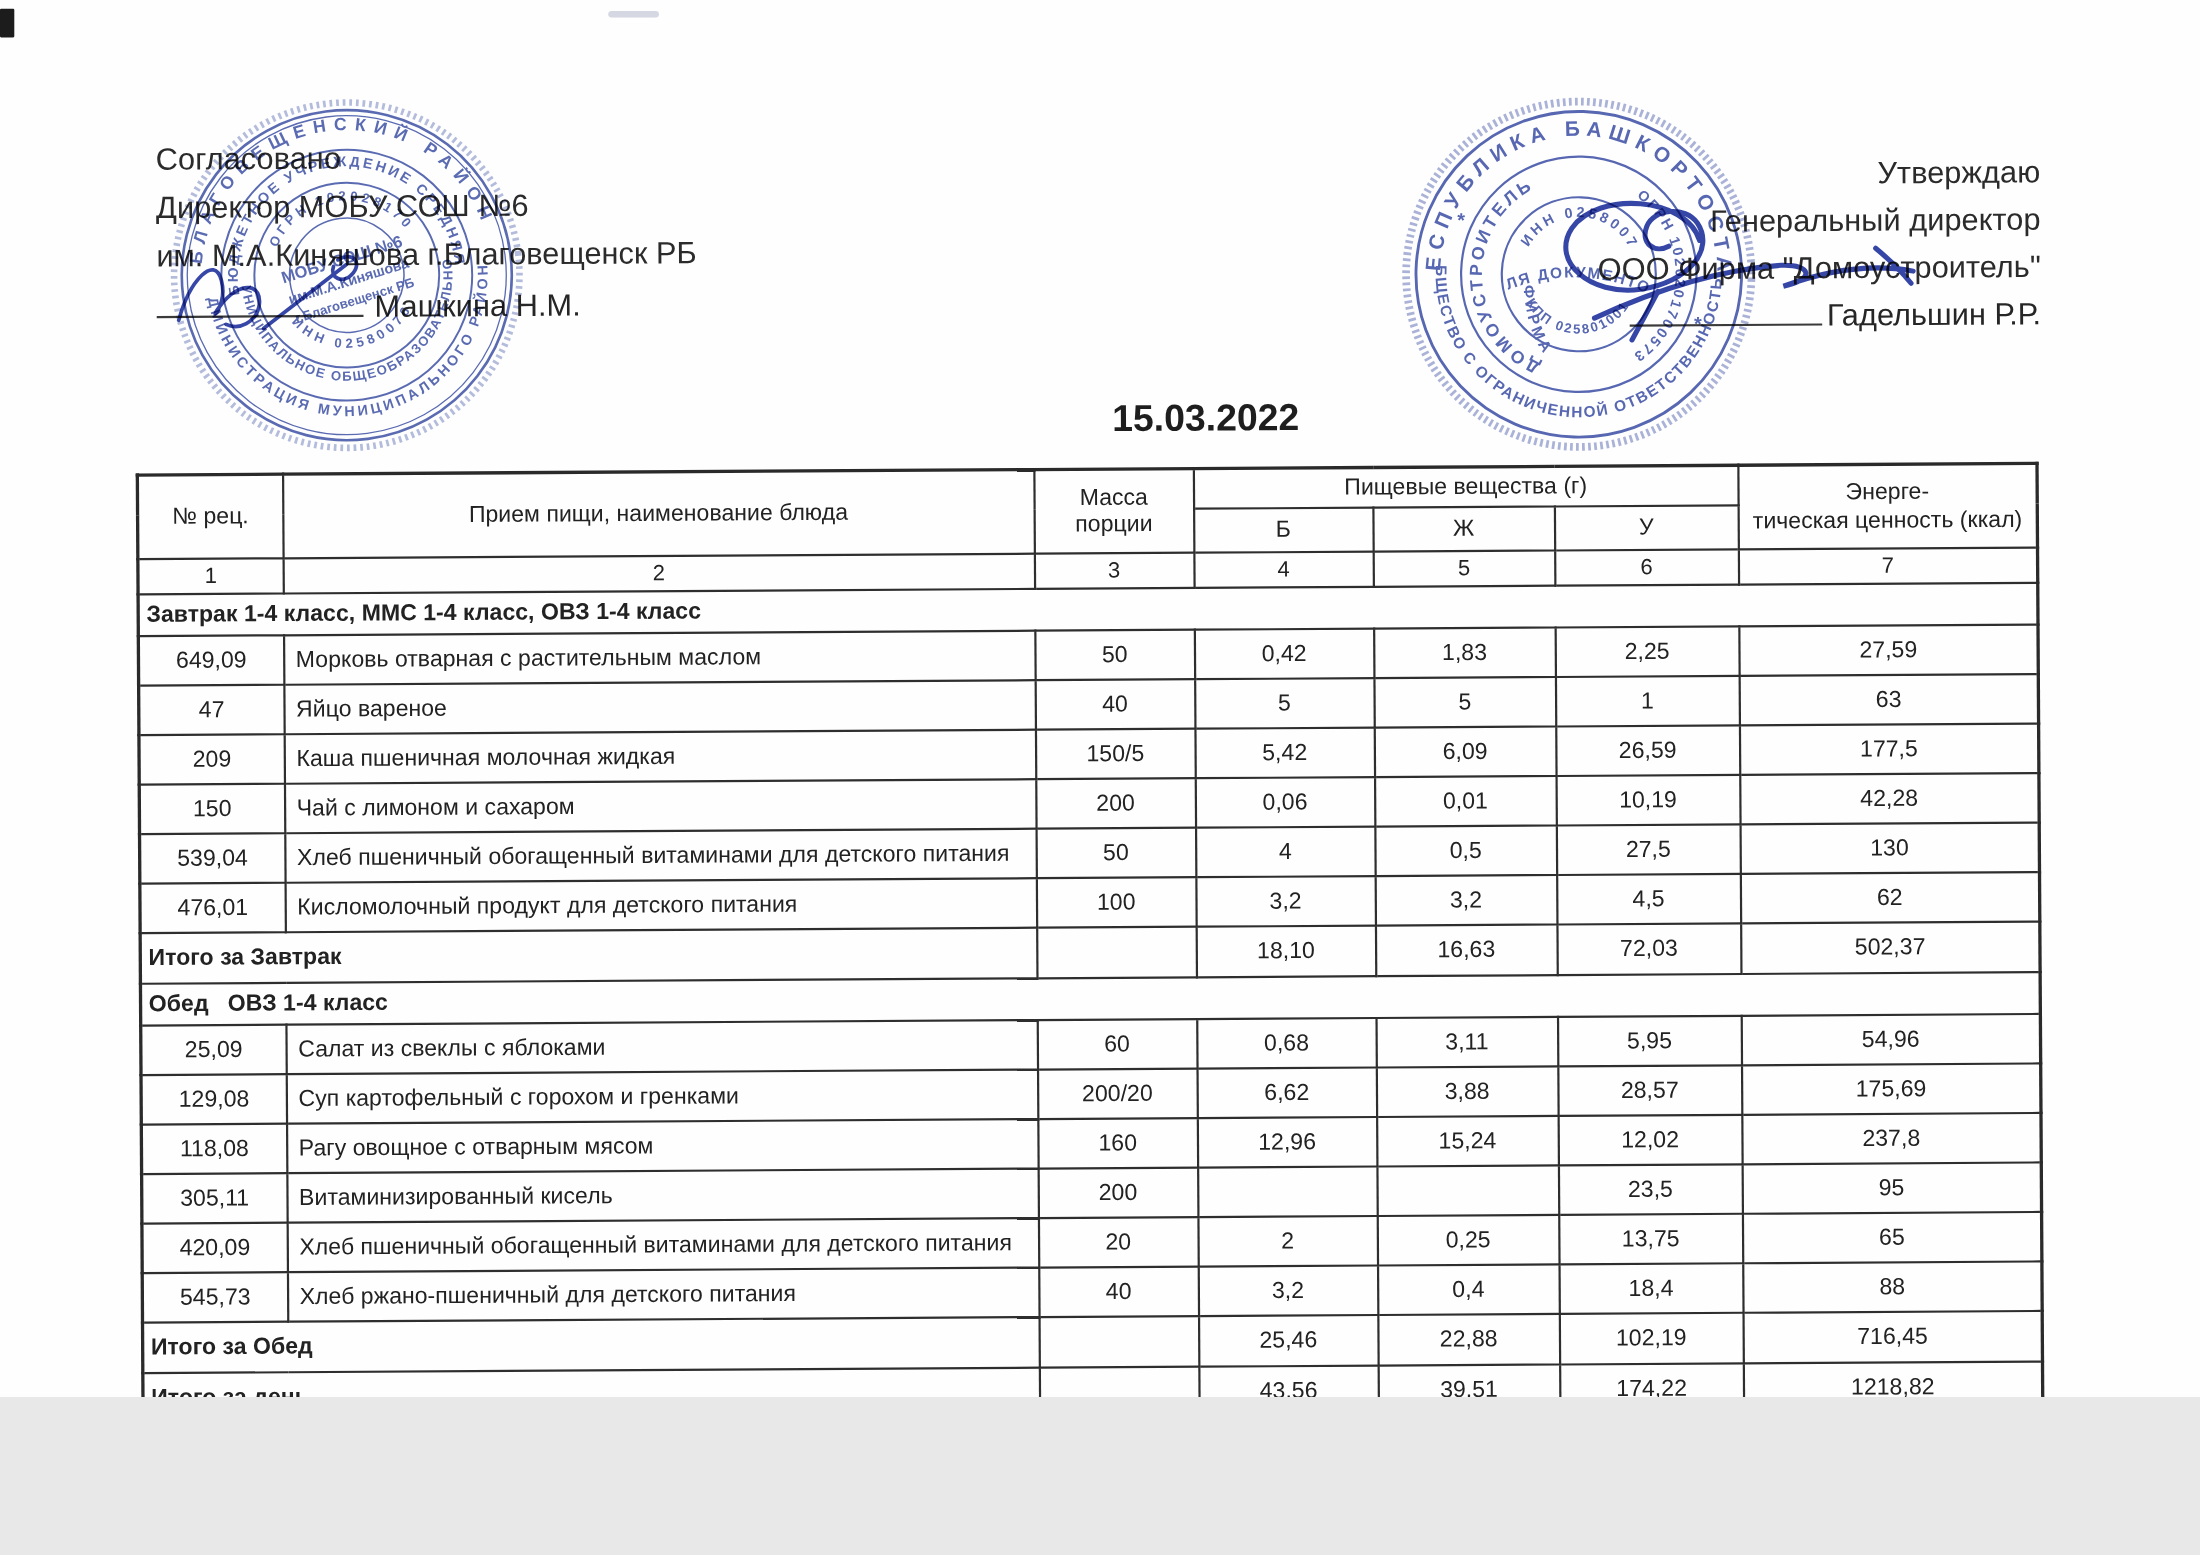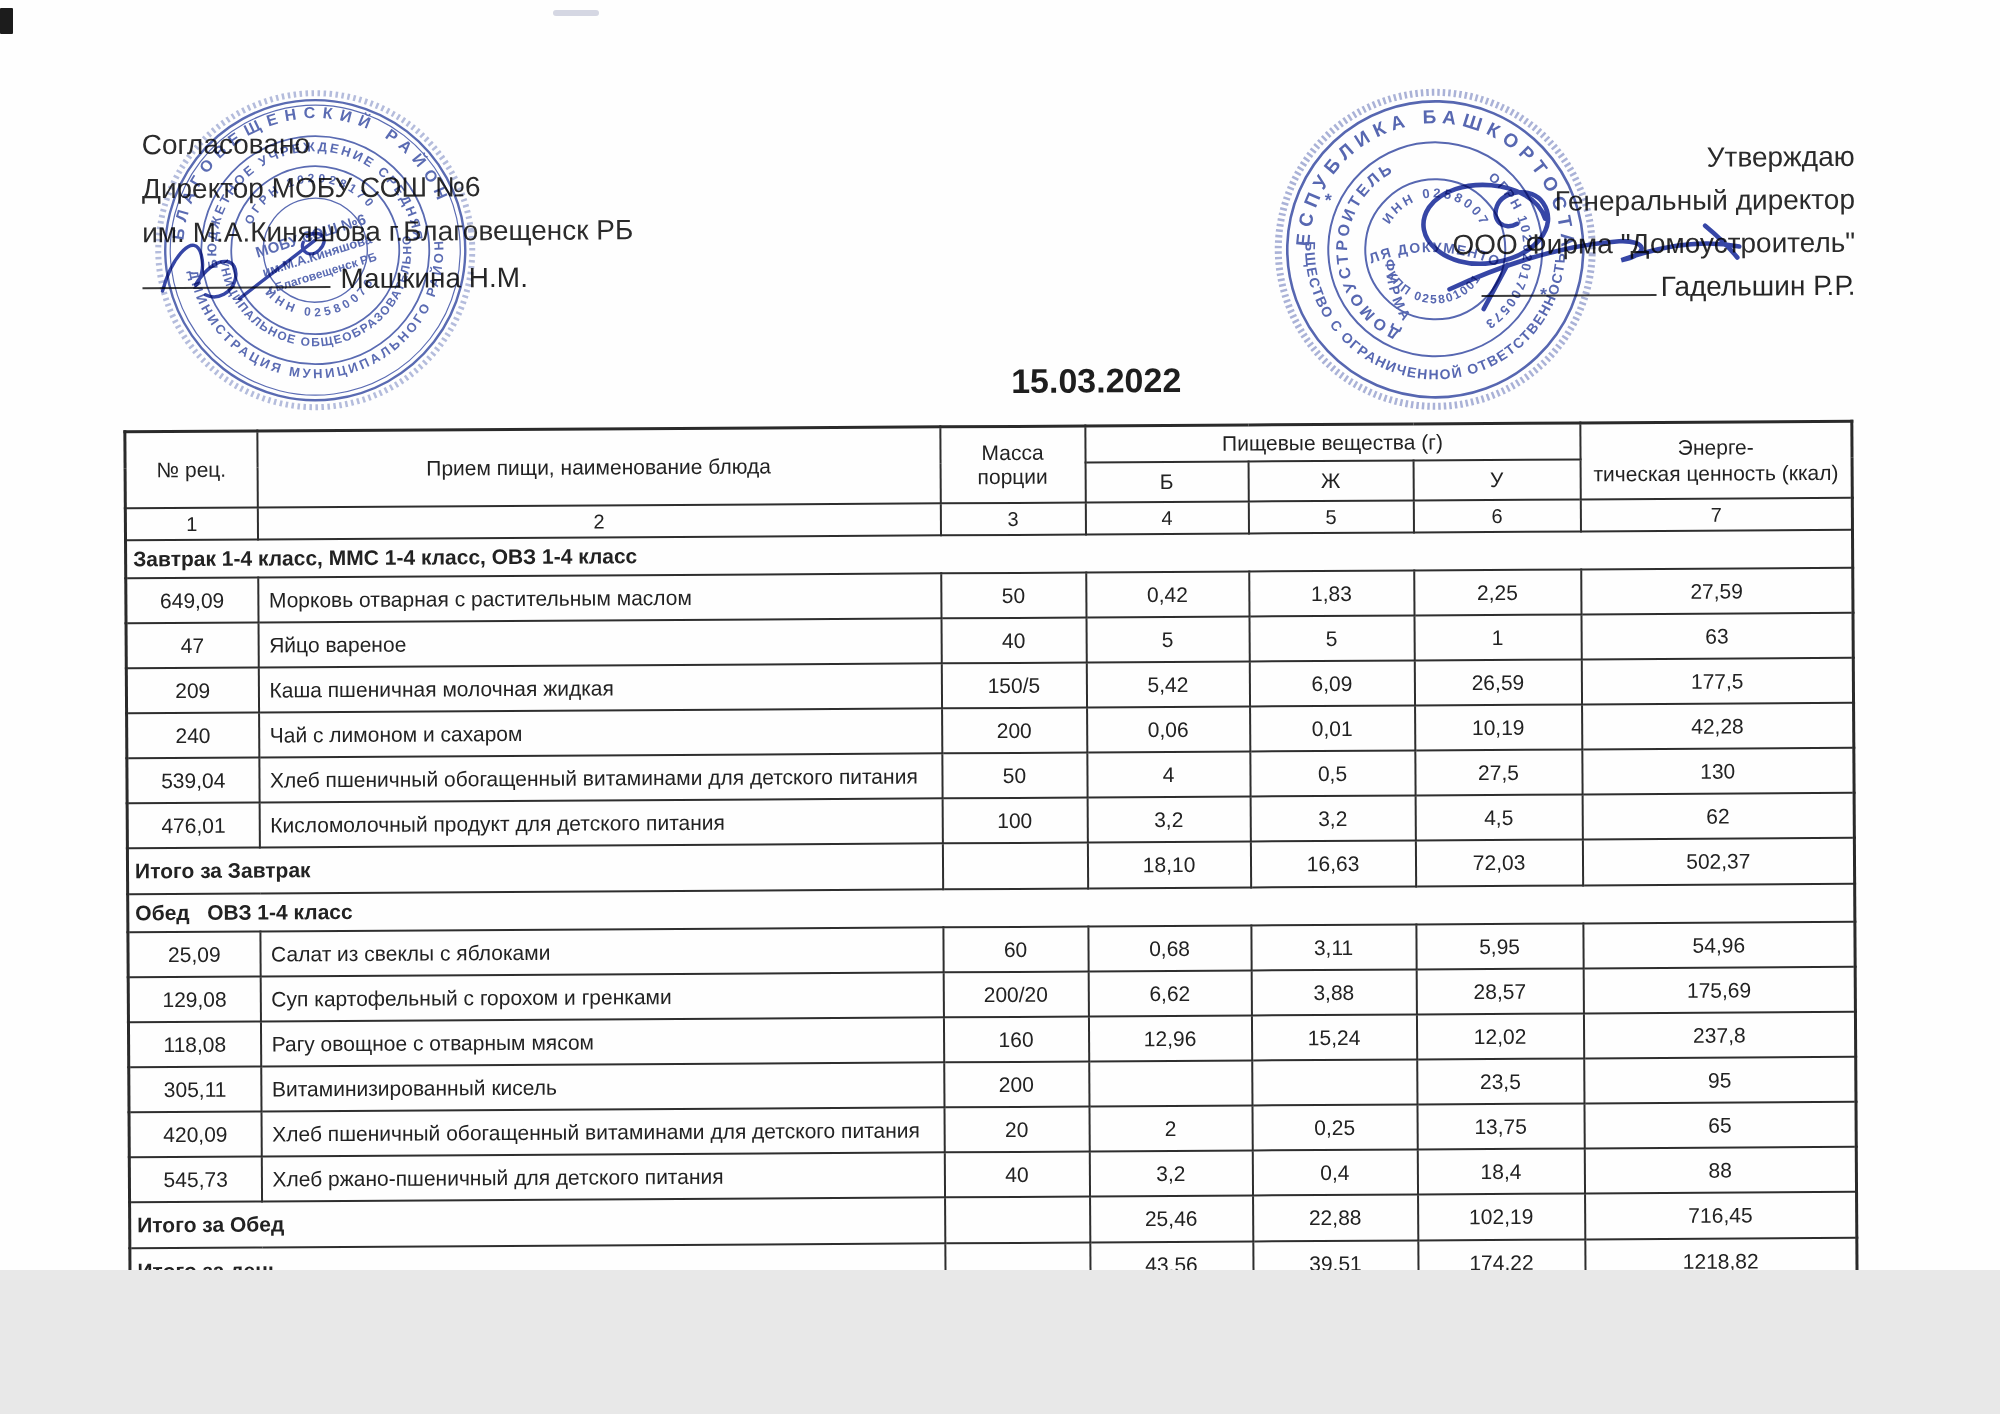--- a/index.html
+++ b/index.html
@@ -217,21 +217,21 @@
         <tr class="data">
           <td class="c">209</td>
           <td class="l">Каша пшеничная молочная жидкая</td>
           <td class="c">150/5</td>
           <td class="c">5,42</td>
           <td class="c">6,09</td>
           <td class="c">26,59</td>
           <td class="c">177,5</td>
         </tr>
         <tr class="data">
-          <td class="c">240</td>
+          <td class="c">150</td>
           <td class="l">Чай с лимоном и сахаром</td>
           <td class="c">200</td>
           <td class="c">0,06</td>
           <td class="c">0,01</td>
           <td class="c">10,19</td>
           <td class="c">42,28</td>
         </tr>
         <tr class="data">
           <td class="c">539,04</td>
           <td class="l">Хлеб пшеничный обогащенный витаминами для детского питания</td>

